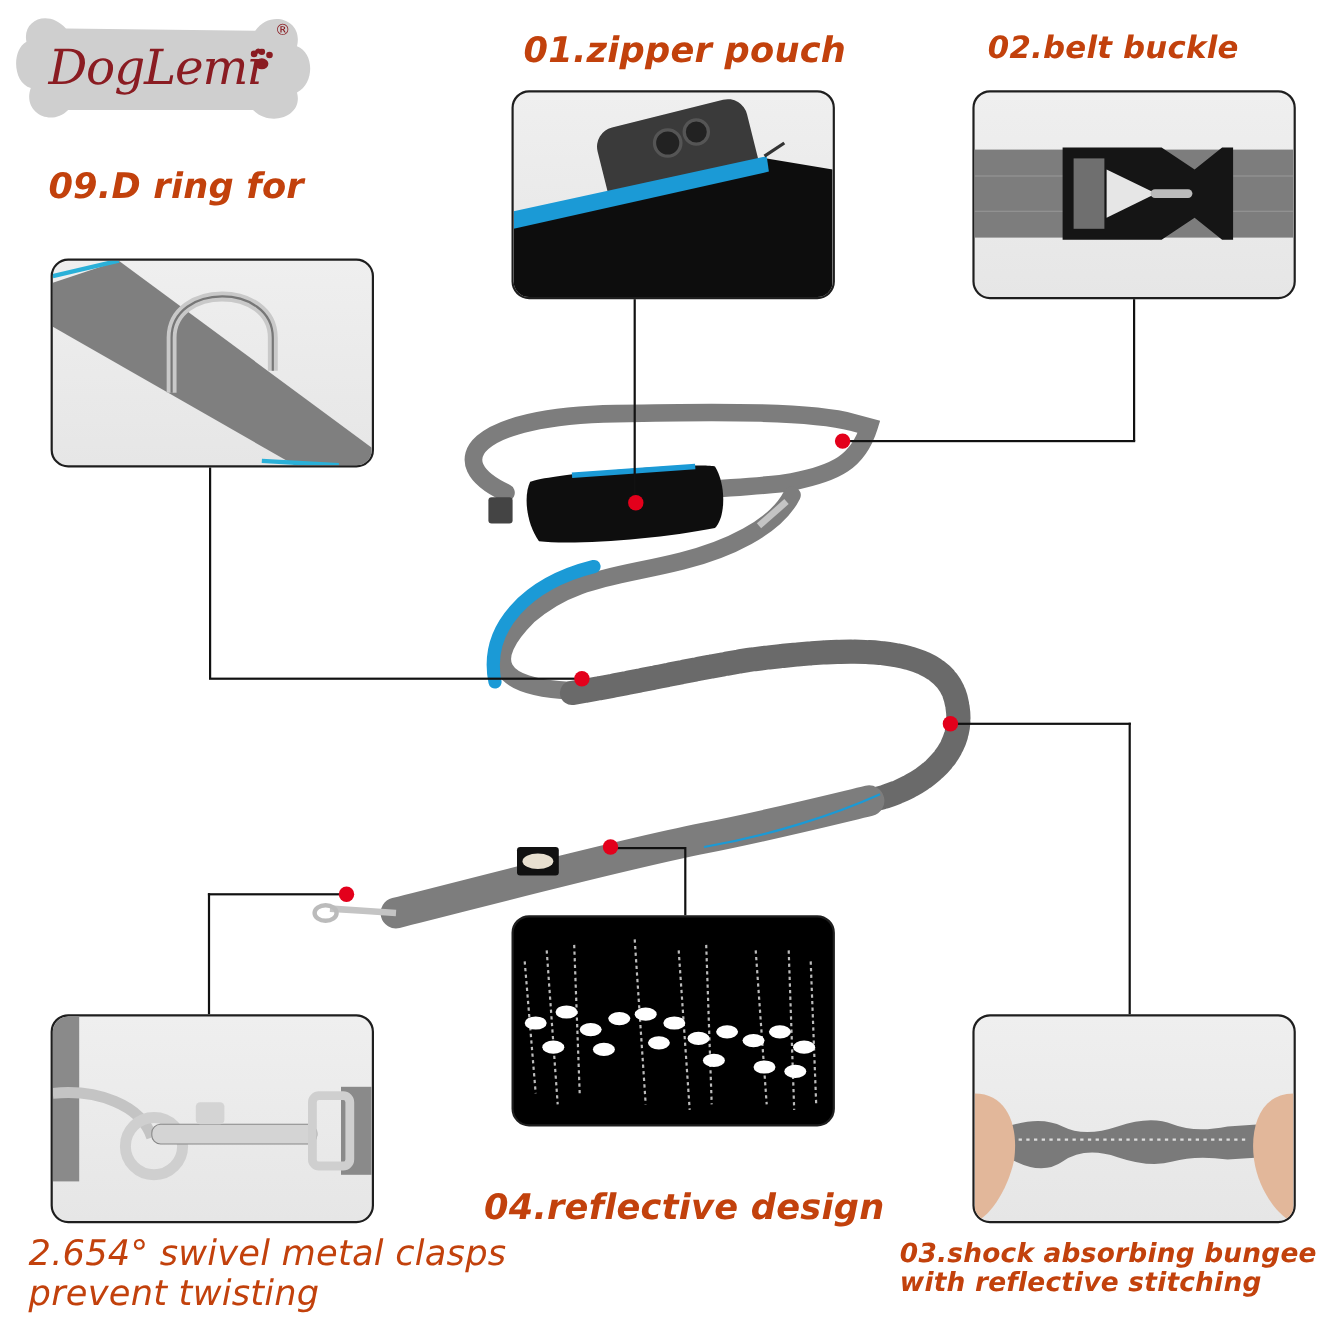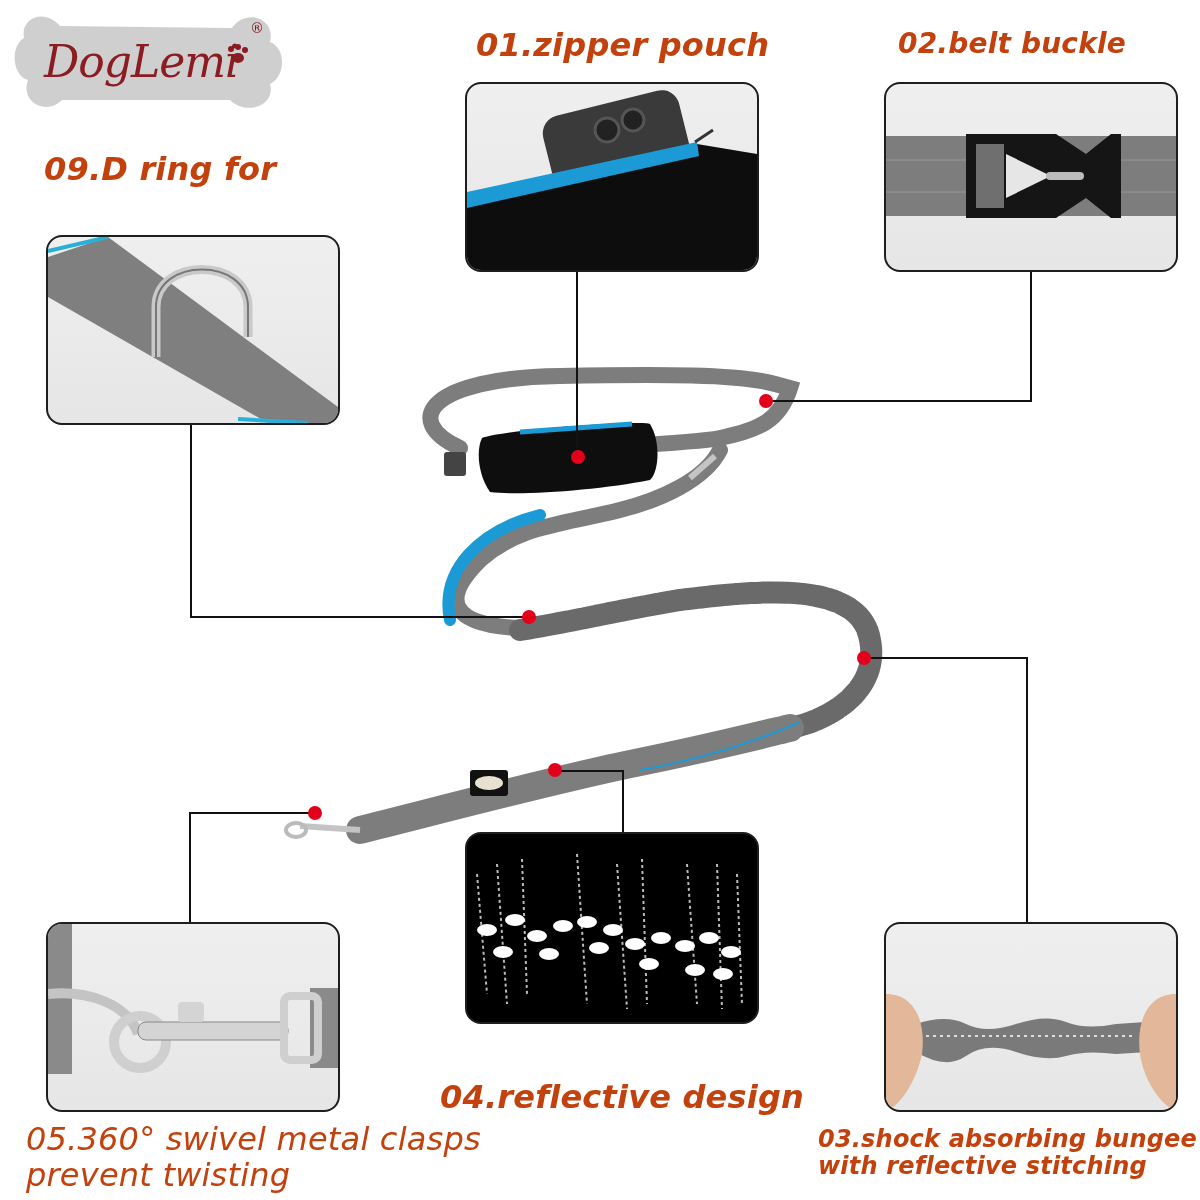--- a/index.html
+++ b/index.html
@@ -29,21 +29,21 @@
   </svg>
 </div>
 
 <div class="label" style="left:476px;top:28px;font-size:32px;">01.zipper pouch</div>
 <div class="label" style="left:898px;top:28px;font-size:28px;">02.belt buckle</div>
 <div class="label" style="left:44px;top:152px;font-size:32px;">
   <div>09.D ring for</div>
 </div>
 <div class="label" style="left:440px;top:1032px;font-size:32px;margin-top:48px;">04.reflective design</div>
 <div class="label" style="left:26px;top:1122px;font-size:32px;font-weight:normal;">
-  <div>05.360° swivel metal clasps</div>
+  <div>2.654° swivel metal clasps</div>
   <div>prevent twisting</div>
 </div>
 <div class="label" style="left:818px;top:1126px;font-size:24px;">
   <div>03.shock absorbing bungee</div>
   <div>with reflective stitching</div>
 </div>
 
 <div class="box light" style="left:465px;top:82px;width:294px;height:190px;">
   <svg width="290" height="186" viewBox="0 0 290 186">
     <rect x="80" y="18" width="140" height="90" rx="18" transform="rotate(-14 150 60)" fill="#3a3a3a"></rect>

